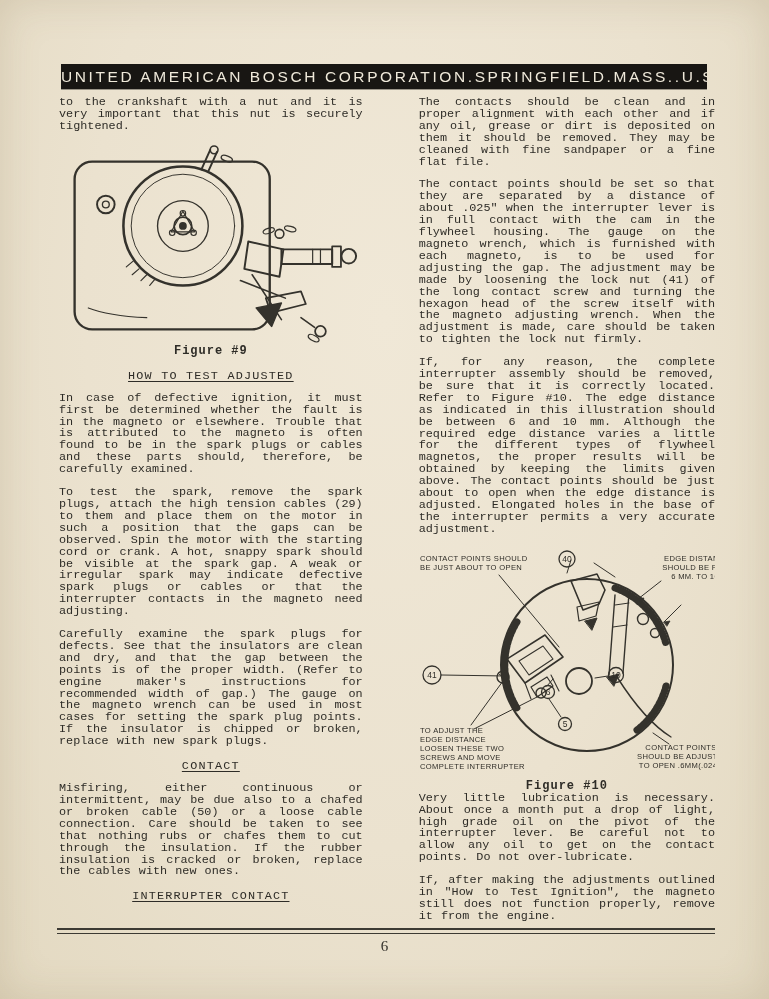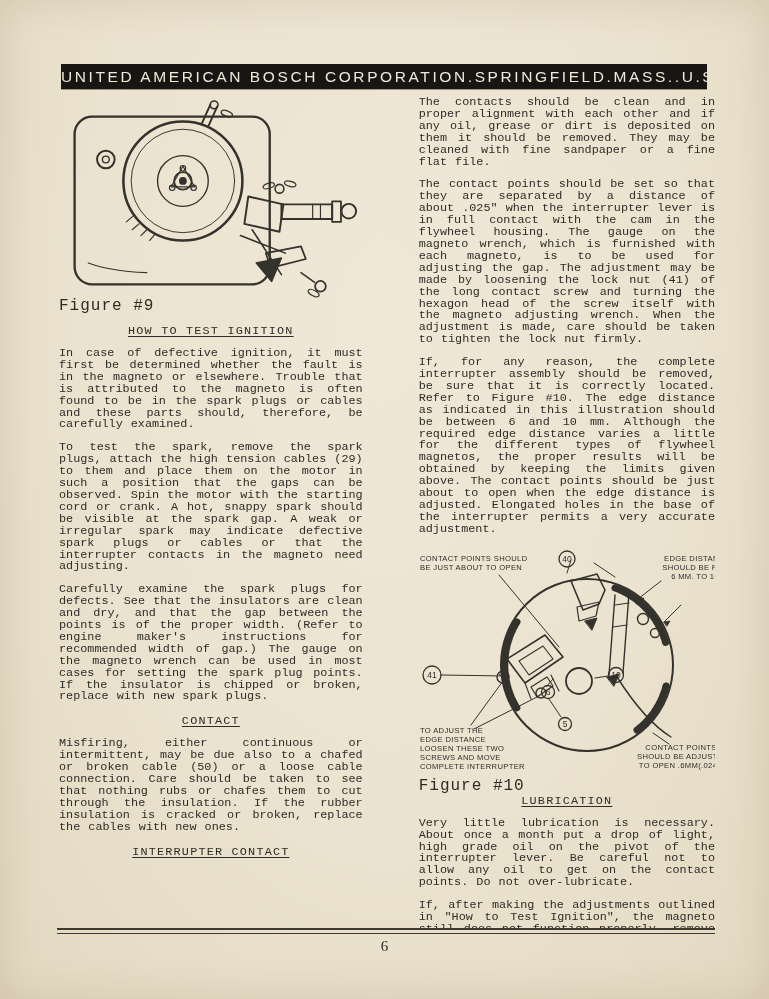--- a/index.html
+++ b/index.html
@@ -32,21 +32,21 @@
   .para{
     font-size:11.8px;line-height:11.9px;text-align:justify;
     margin:0 0 11px 0;word-spacing:1px;
   }
   .sec-head{
     font-size:11.8px;line-height:12px;text-align:center;
     letter-spacing:1.2px;margin:12px 0 11px 0;
     text-decoration:underline;text-underline-offset:2px;
   }
   .fig-caption{
-    font-size:16px;line-height:13px;margin:1px 0 0 0;letter-spacing:1px;
+    font-size:12px;line-height:13px;text-align:center;margin:1px 0 0 0;letter-spacing:1px;font-weight:bold;
   }
   .fig-wrap{margin:2px 0 0 0;}
   .fig-wrap svg{display:block;margin:0 auto;}
   .sketch{stroke:#34322c;fill:none;stroke-linejoin:round;stroke-linecap:round;}
   .fig-label{
     font-family:"Liberation Sans","DejaVu Sans",sans-serif;
     font-size:7.6px;letter-spacing:.35px;fill:#2e2c27;stroke:none;
   }
   .callout-num{
     font-family:"Liberation Sans","DejaVu Sans",sans-serif;
@@ -66,20 +66,21 @@
 
 <div class="page">
 
   <div class="header-bar">
     <span>UNITED AMERICAN BOSCH CORPORATION.SPRINGFIELD.MASS..U.S.A.</span>
   </div>
 
   <div class="columns">
 
     <div class="col left">
+      <p class="para">to the crankshaft with a nut and it is very important that this nut is securely tightened.</p>
 
       <div class="fig-wrap">
         <svg width="320" height="200" viewBox="0 0 328 205">
           <g class="sketch" stroke-width="2">
 
             <rect x="16" y="18" width="200" height="172" rx="18" stroke-width="2.4"></rect>
             <path d="M30,168 q20,8 60,10" stroke-width="1.1"></path>
 
             <circle cx="48" cy="62" r="9"></circle>
             <circle cx="48" cy="62" r="3.5" stroke-width="1.4"></circle>
@@ -114,21 +115,21 @@
             <path d="M212,158 l36,-7 l5,13 l-36,9 z" stroke-width="1.8"></path>
             <path d="M202,168 l26,-5 l-10,24 z" fill="#34322c" stroke-width="1.4"></path>
             <path d="M248,178 l14,10" stroke-width="1.6"></path>
             <circle cx="268" cy="192" r="5.5" stroke-width="1.8"></circle>
             <ellipse cx="261" cy="199" rx="6" ry="2.8" stroke-width="1.2" transform="rotate(28 261 199)"></ellipse>
           </g>
         </svg>
       </div>
       <div class="fig-caption">Figure #9</div>
 
-      <div class="sec-head">HOW TO TEST IGNITION</div>
+      <div class="sec-head">HOW TO TEST ADJUSTED</div>
       <p class="para">In case of defective ignition, it must first be determined whether the fault is in the magneto or elsewhere. Trouble that is attributed to the magneto is often found to be in the spark plugs or cables and these parts should, therefore, be carefully examined.</p>
       <p class="para">To test the spark, remove the spark plugs, attach the high tension cables (29) to them and place them on the motor in such a position that the gaps can be observed. Spin the motor with the starting cord or crank. A hot, snappy spark should be visible at the spark gap. A weak or irregular spark may indicate defective spark plugs or cables or that the interrupter contacts in the magneto need adjusting.</p>
 
       <p class="para">Carefully examine the spark plugs for defects. See that the insulators are clean and dry, and that the gap between the points is of the proper width. (Refer to engine maker's instructions for recommended width of gap.) The gauge on the magneto wrench can be used in most cases for setting the spark plug points. If the insulator is chipped or broken, replace with new spark plugs.</p>
 
       <div class="sec-head">CONTACT</div>
       <p class="para">Misfiring, either continuous or intermittent, may be due also to a chafed or broken cable (50) or a loose cable connection. Care should be taken to see that nothing rubs or chafes them to cut through the insulation. If the rubber insulation is cracked or broken, replace the cables with new ones.</p>
 
       <div class="sec-head">INTERRUPTER CONTACT</div>
 
@@ -208,21 +209,20 @@
           <text class="fig-label" x="1" y="204">LOOSEN THESE TWO</text>
           <text class="fig-label" x="1" y="213">SCREWS AND MOVE</text>
           <text class="fig-label" x="1" y="222">COMPLETE INTERRUPTER</text>
           <text class="fig-label" x="262" y="203" text-anchor="middle">CONTACT POINTS</text>
           <text class="fig-label" x="264" y="212" text-anchor="middle">SHOULD BE ADJUSTED</text>
           <text class="fig-label" x="262" y="221" text-anchor="middle">TO OPEN .6MM(.024")</text>
         </svg>
       </div>
       <div class="fig-caption">Figure #10</div>
 
-      <div class="sec-head" style="margin-top:2px">LUBRICATION</div>
       <p class="para">Very little lubrication is necessary. About once a month put a drop of light, high grade oil on the pivot of the interrupter lever. Be careful not to allow any oil to get on the contact points. Do not over-lubricate.</p>
 
       <p class="para">If, after making the adjustments outlined in "How to Test Ignition", the magneto still does not function properly, remove it from the engine.</p>
 
     </div>
   </div>
 
   <div class="footer-rule"></div>
   <div class="page-number">6</div>
 

